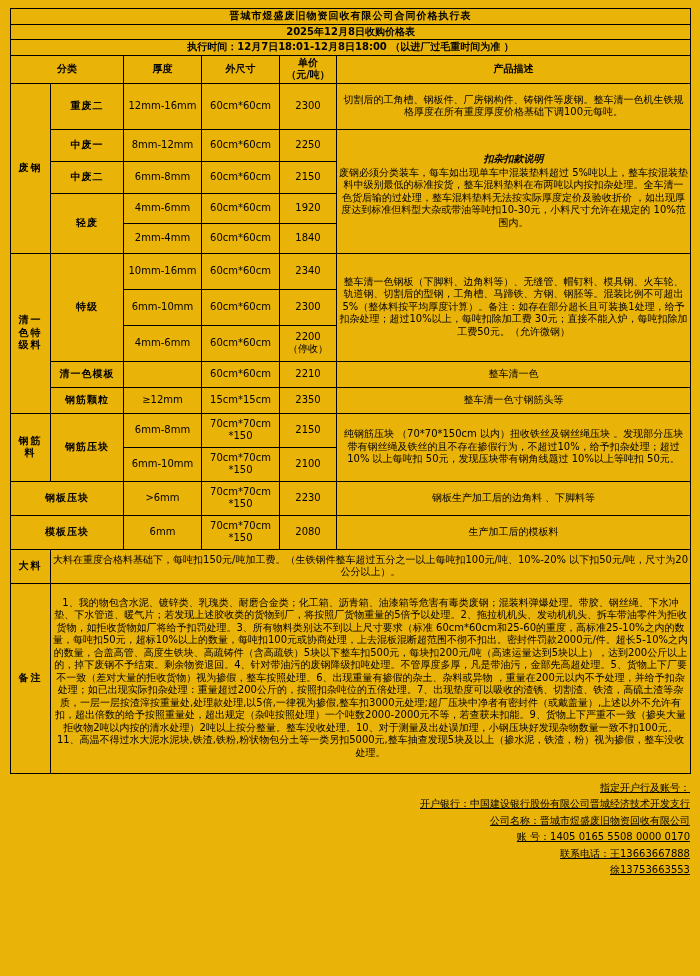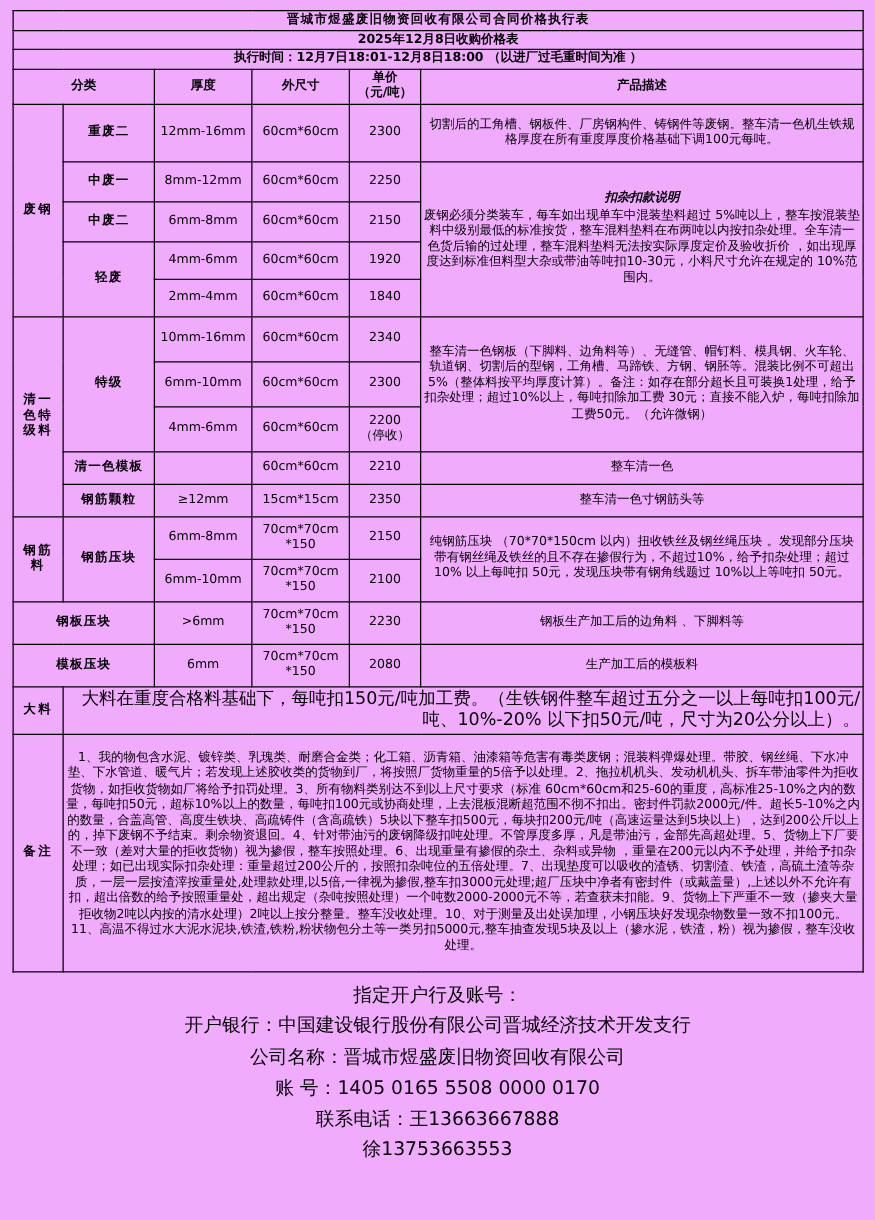--- a/index.html
+++ b/index.html
@@ -9,21 +9,21 @@
   }
   body {
     font-family: "DejaVu Sans", "Liberation Sans", sans-serif;
     color: #000;
   }
   .page {
     width: 700px;
     height: 976px;
     box-sizing: border-box;
     padding: 8px 10px 6px 10px;
-    background: #f0abfc;
+    background: #eab308;
     position: relative;
   }
   table.main {
     width: 680px;
     border-collapse: collapse;
     table-layout: fixed;
   }
   table.main td {
     border: 1px solid #000;
     padding: 1px 2px;
@@ -92,23 +92,24 @@
   }
   .notecell {
     font-size: 8.2px;
     text-align: left;
     line-height: 1.5;
     padding: 3px 4px;
     text-align: justify;
   }
   .bankinfo {
     margin-top: 6px;
-    font-size: 15px;
+    font-size: 10px;
     line-height: 1.65;
-    text-align: center;
+    text-align: right;
+    text-decoration: underline;
   }
   .bankinfo div {
     white-space: nowrap;
   }
   .two-line {
     line-height: 1.2;
   }
 </style>
 </head>
 <body>
@@ -259,21 +260,21 @@
         <td class="numcell two-line">
           <div>70cm*70cm</div>
           <div>*150</div>
         </td>
         <td class="numcell">2080</td>
         <td class="desc-center">生产加工后的模板料</td>
       </tr>
 
       <tr style="height:34px">
         <td class="catcell">大料</td>
-        <td colspan="5" class="desc" style="font-size:14px;text-align:right;">大料在重度合格料基础下，每吨扣150元/吨加工费。（生铁钢件整车超过五分之一以上每吨扣100元/吨、10%-20% 以下扣50元/吨，尺寸为20公分以上）。</td>
+        <td colspan="5" class="desc" style="font-size:10px;text-align:center;">大料在重度合格料基础下，每吨扣150元/吨加工费。（生铁钢件整车超过五分之一以上每吨扣100元/吨、10%-20% 以下扣50元/吨，尺寸为20公分以上）。</td>
       </tr>
 
       <tr style="height:190px">
         <td class="catcell">备注</td>
         <td colspan="5" class="notecell">1、我的物包含水泥、镀锌类、乳瑰类、耐磨合金类；化工箱、沥青箱、油漆箱等危害有毒类废钢；混装料弹爆处理。带胶、钢丝绳、下水冲垫、下水管道、暖气片；若发现上述胶收类的货物到厂，将按照厂货物重量的5倍予以处理。2、拖拉机机头、发动机机头、拆车带油零件为拒收货物，如拒收货物如厂将给予扣罚处理。3、所有物料类别达不到以上尺寸要求（标准 60cm*60cm和25-60的重度，高标准25-10%之内的数量，每吨扣50元，超标10%以上的数量，每吨扣100元或协商处理，上去混板混断超范围不彻不扣出。密封件罚款2000元/件。超长5-10%之内的数量，合盖高管、高度生铁块、高疏铸件（含高疏铁）5块以下整车扣500元，每块扣200元/吨（高速运量达到5块以上），达到200公斤以上的，掉下废钢不予结束。剩余物资退回。4、针对带油污的废钢降级扣吨处理。不管厚度多厚，凡是带油污，金部先高超处理。5、货物上下厂要不一致（差对大量的拒收货物）视为掺假，整车按照处理。6、出现重量有掺假的杂土、杂料或异物 ，重量在200元以内不予处理，并给予扣杂处理；如已出现实际扣杂处理：重量超过200公斤的，按照扣杂吨位的五倍处理。7、出现垫度可以吸收的渣锈、切割渣、铁渣，高硫土渣等杂质，一层一层按渣滓按重量处,处理款处理,以5倍,一律视为掺假,整车扣3000元处理;超厂压块中净者有密封件（或戴盖量）,上述以外不允许有扣，超出倍数的给予按照重量处，超出规定（杂吨按照处理）一个吨数2000-2000元不等，若查获未扣能。9、货物上下严重不一致（掺夹大量拒收物2吨以内按的清水处理）2吨以上按分整量。整车没收处理。10、对于测量及出处误加理，小钢压块好发现杂物数量一致不扣100元。11、高温不得过水大泥水泥块,铁渣,铁粉,粉状物包分土等一类另扣5000元,整车抽查发现5块及以上（掺水泥，铁渣，粉）视为掺假，整车没收处理。</td>
       </tr>
     </tbody>
   </table>
 
   <div class="bankinfo">

